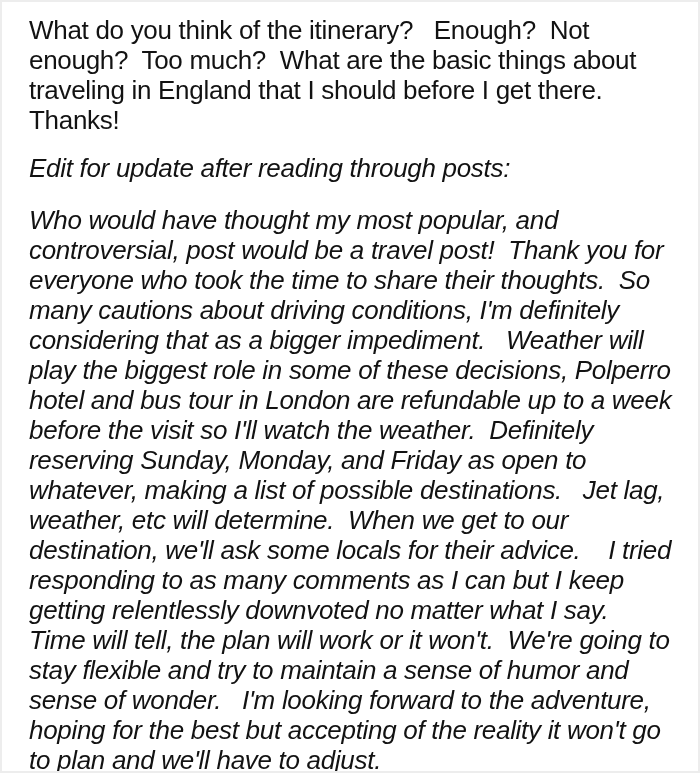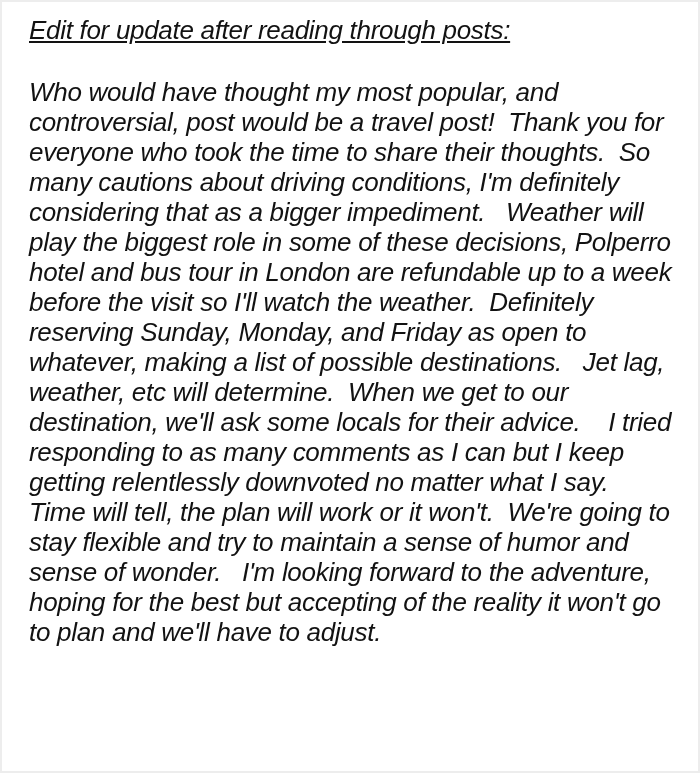--- a/index.html
+++ b/index.html
@@ -24,26 +24,26 @@
     font-size: 26px;
     line-height: 30px;
     letter-spacing: -0.3px;
     white-space: pre-wrap;
     word-wrap: break-word;
   }
   .post p.italic {
     font-style: italic;
   }
   .post p.edit-heading {
-    margin-bottom: 32px;
-    text-decoration: underline;
+    margin-bottom: 22px;
   }
   .post p:last-child {
     margin-bottom: 0;
   }
 </style>
 </head>
 <body>
 
 <div class="post">
+  <p>What do you think of the itinerary?   Enough?  Not enough?  Too much?  What are the basic things about traveling in England that I should before I get there. Thanks!</p>
   <p class="italic edit-heading">Edit for update after reading through posts:</p>
   <p class="italic">Who would have thought my most popular, and controversial, post would be a travel post!  Thank you for everyone who took the time to share their thoughts.  So many cautions about driving conditions, I'm definitely considering that as a bigger impediment.   Weather will play the biggest role in some of these decisions, Polperro hotel and bus tour in London are refundable up to a week before the visit so I'll watch the weather.  Definitely reserving Sunday, Monday, and Friday as open to whatever, making a list of possible destinations.   Jet lag, weather, etc will determine.  When we get to our destination, we'll ask some locals for their advice.    I tried responding to as many comments as I can but I keep getting relentlessly downvoted no matter what I say.  Time will tell, the plan will work or it won't.  We're going to stay flexible and try to maintain a sense of humor and sense of wonder.   I'm looking forward to the adventure, hoping for the best but accepting of the reality it won't go to plan and we'll have to adjust.</p>
 </div>
 
 </body></html>

